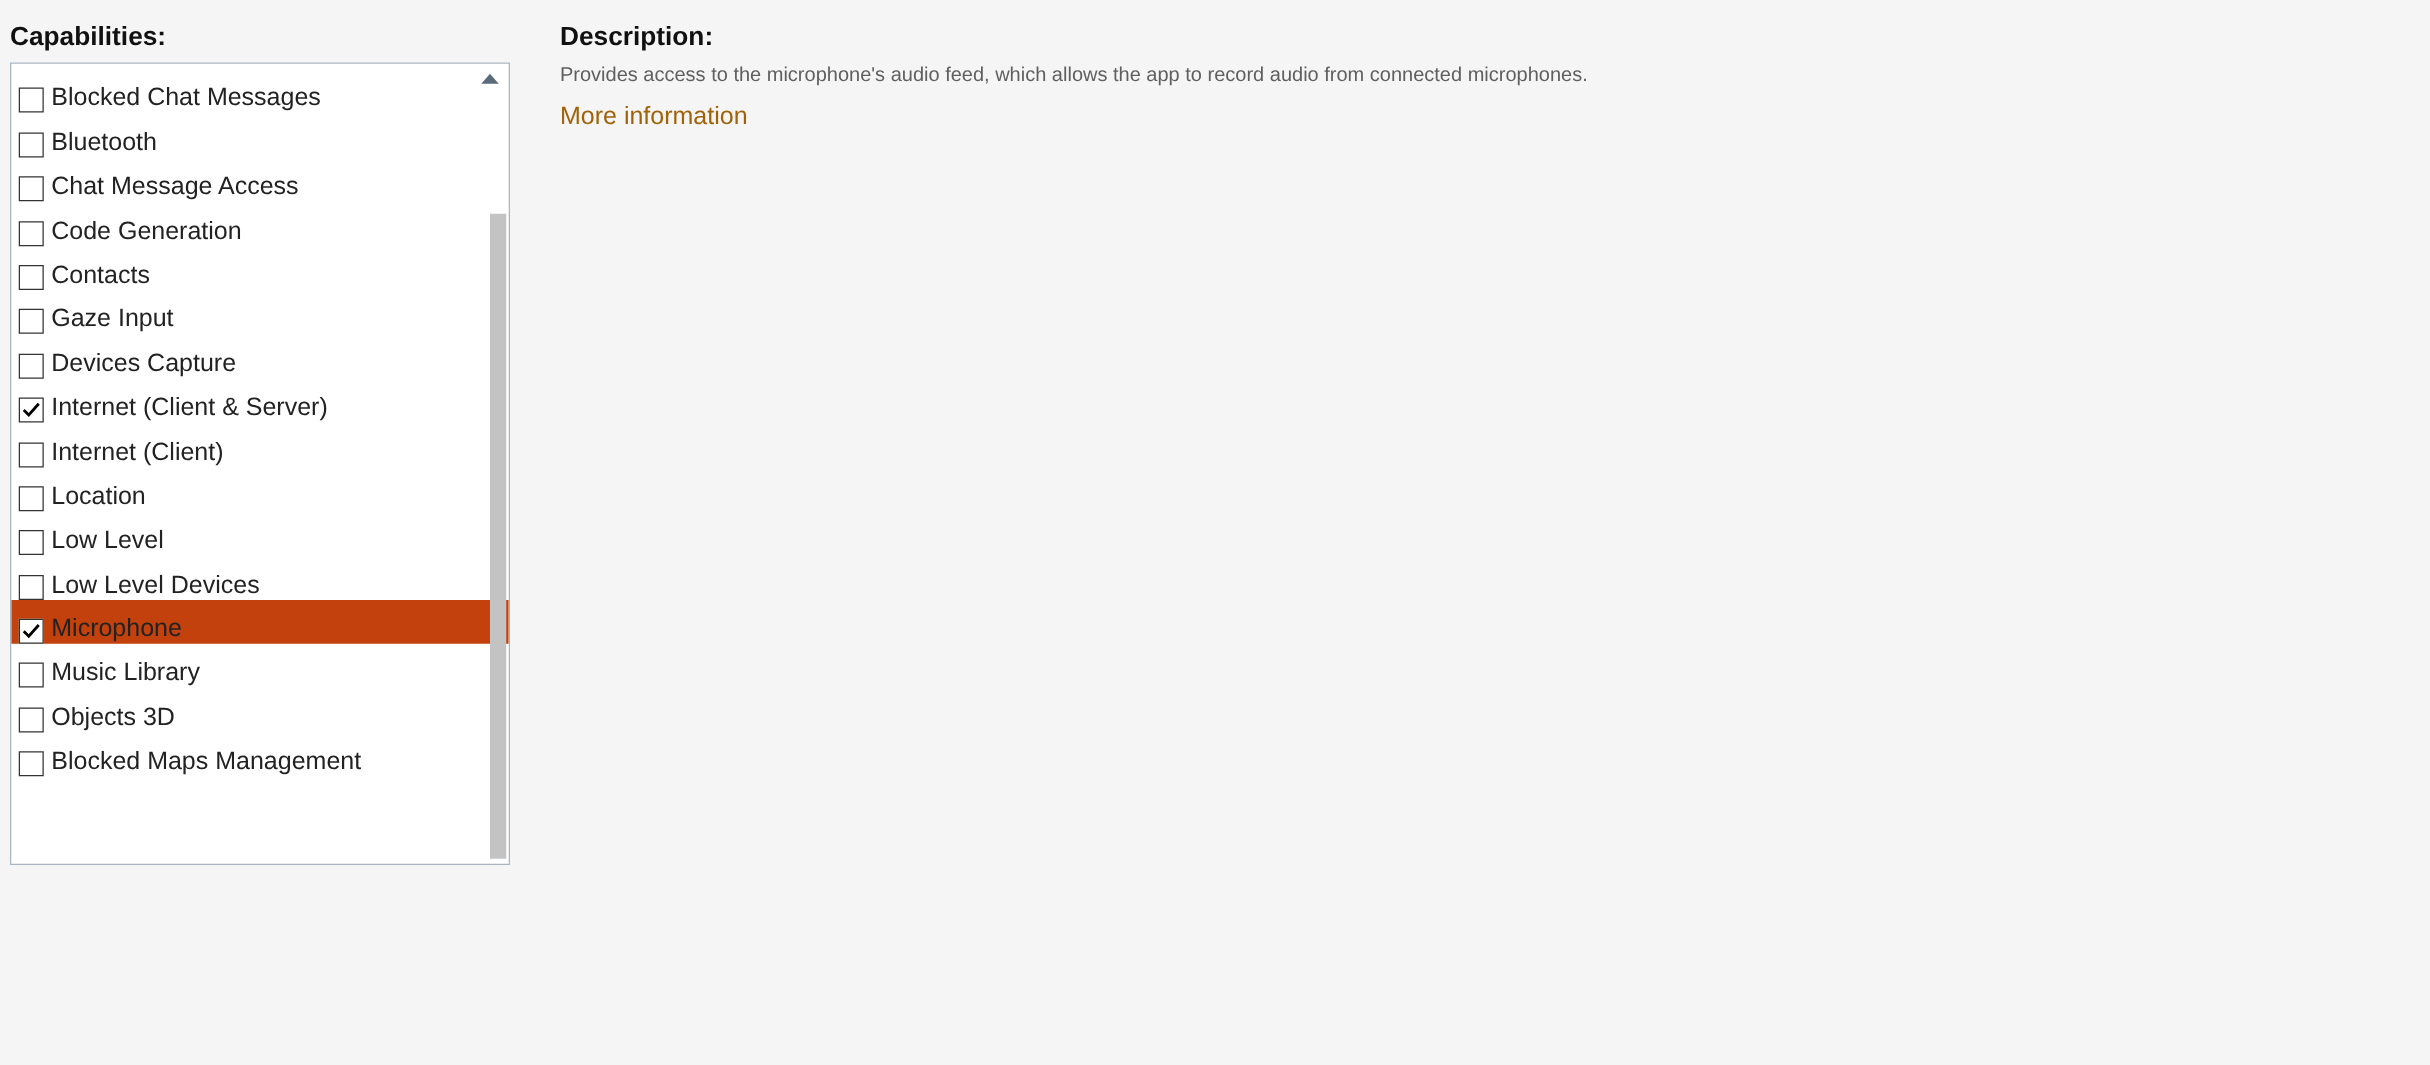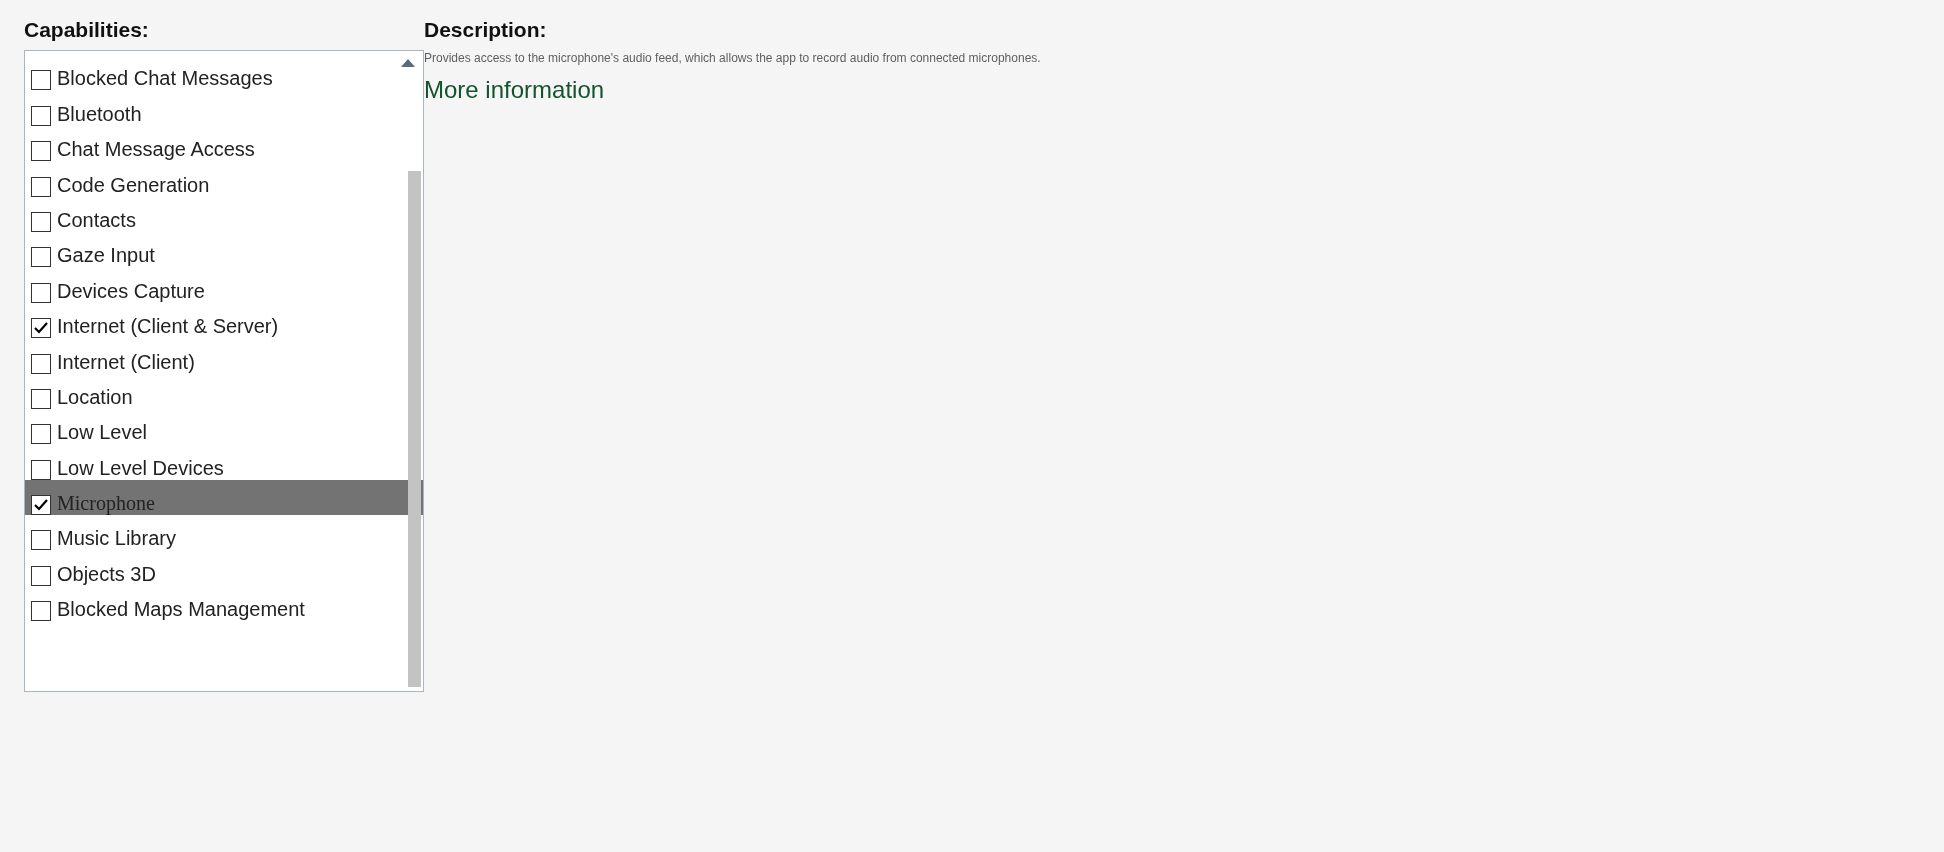--- a/index.html
+++ b/index.html
@@ -9,21 +9,22 @@
     width: 1944px;
     height: 852px;
     background: #f5f5f5;
     font-family: "Segoe UI", Tahoma, sans-serif;
     font-size: 20px;
     color: #1a1a1a;
   }
   .page {
     display: flex;
     flex-direction: row;
-    padding: 18px 24px;
+    padding: 18px 8px;
+    gap: 40px;
     height: 100%;
   }
   .col-left {
     width: 400px;
     display: flex;
     flex-direction: column;
   }
   .heading {
     font-weight: 700;
     font-size: 21px;
@@ -44,22 +45,21 @@
     padding: 4px 0 0 0;
   }
   .row {
     display: flex;
     align-items: flex-end;
     height: 35.4px;
     padding-left: 6px;
     gap: 6px;
   }
   .row.selected {
-    background: #737373;
-    font-family: Liberation Serif, serif;
+    background: #c2410c;
   }
   .cb {
     width: 20px;
     height: 20px;
     border: 1px solid #333;
     background: #fff;
     display: inline-flex;
     align-items: center;
     justify-content: center;
     flex-shrink: 0;
@@ -92,28 +92,28 @@
     width: 13px;
     height: 516px;
     background: #c3c3c3;
   }
   .col-right {
     flex: 1;
     padding-top: 0;
   }
   .desc-text {
     color: #5f5f5f;
-    font-size: 12px;
+    font-size: 16px;
     line-height: 1.35;
     margin: 6px 0 10px 0;
     max-width: 940px;
   }
   .link {
-    color: #14532d;
-    font-size: 24px;
+    color: #a16207;
+    font-size: 20px;
     cursor: pointer;
   }
 </style>
 </head>
 <body>
 
 <div class="page">
   <div class="col-left">
     <div class="heading">Capabilities:</div>
     <div class="listbox-wrap">

